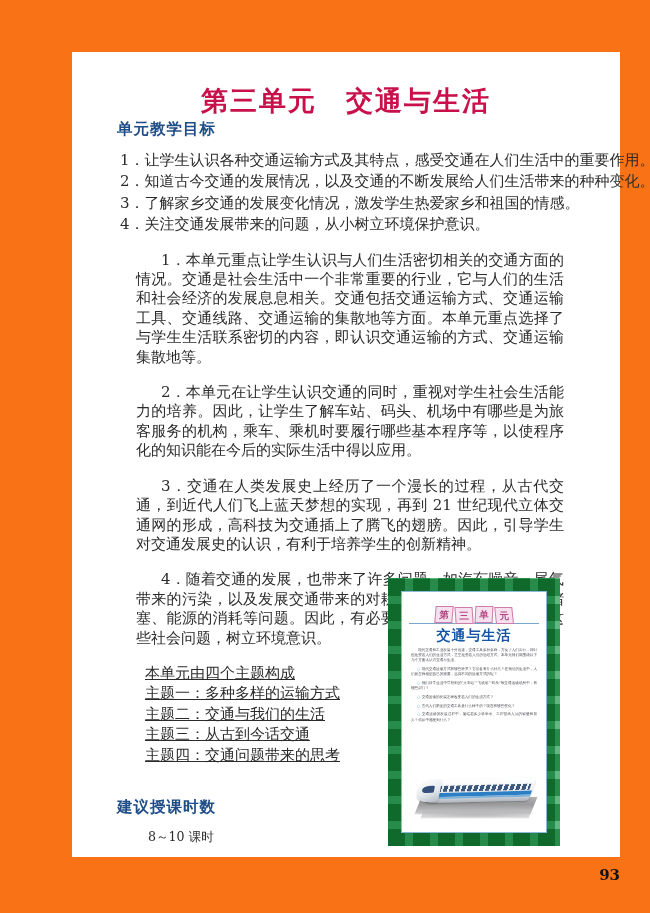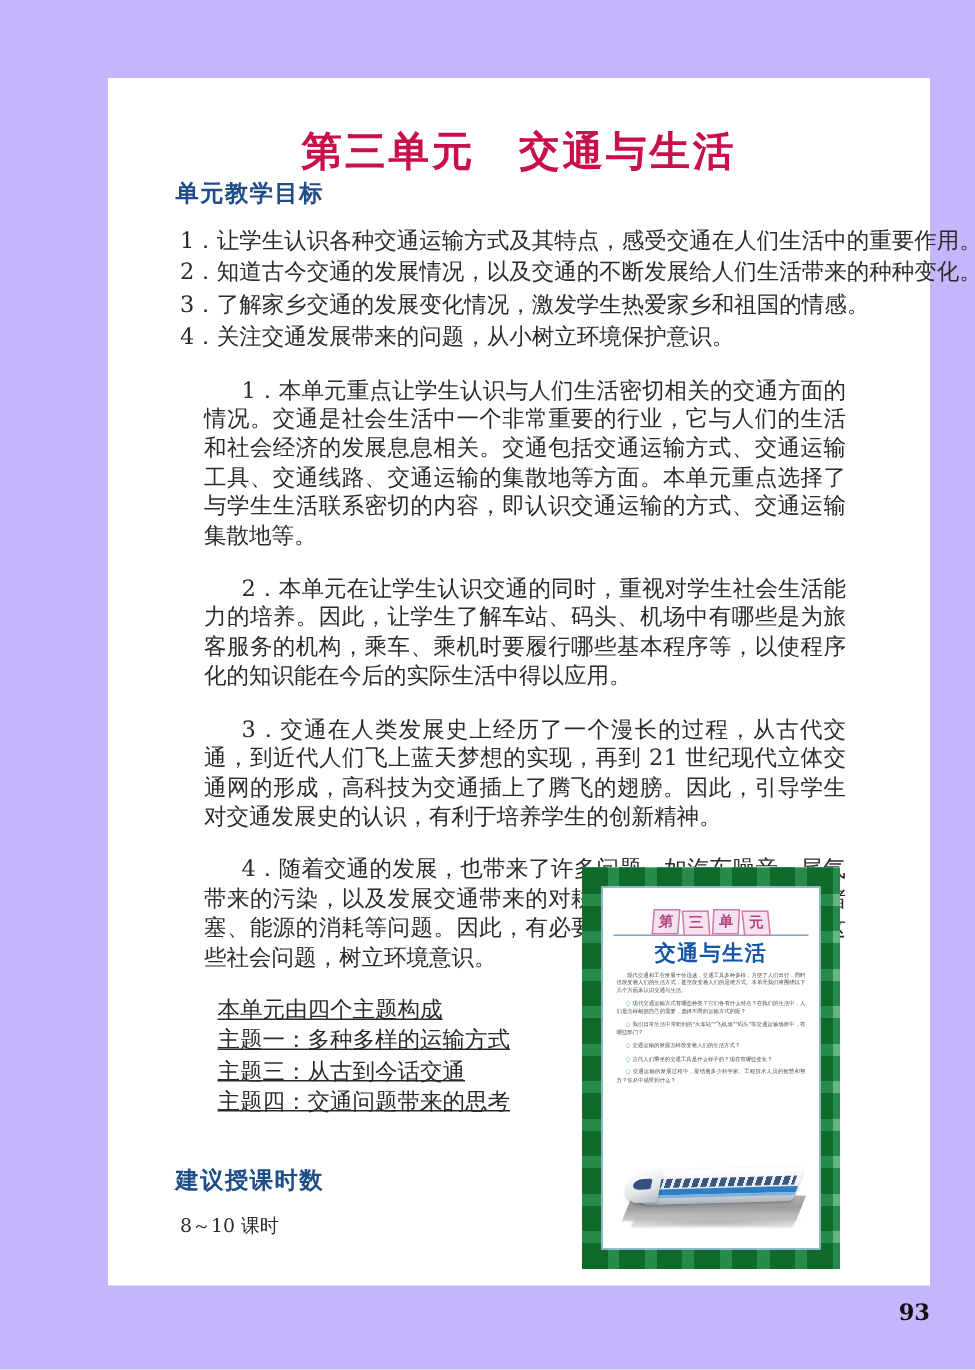--- a/index.html
+++ b/index.html
@@ -13,21 +13,21 @@
     background: #c3e4ef;
     font-family: "DejaVu Sans", "Liberation Sans", sans-serif;
     overflow: hidden;
     position: relative;
   }
   #page {
     position: absolute;
     left: 0; top: 0;
     width: 650px;
     height: 913px;
-    background: #c4b5fd;
+    background: #f97316;
   }
   #paper {
     position: absolute;
     left: 72px;
     top: 52px;
     width: 548px;
     height: 805px;
     background: #ffffff;
   }
 
@@ -88,21 +88,21 @@
     max-width: 300px;
   }
   .theme-list li {
     margin: 0 0 1px 0;
     text-indent: 25px;
     white-space: nowrap;
     text-decoration: underline;
   }
 
   .hours-value {
-    margin: 11px 0 0 48px;
+    margin: 11px 0 0 76px;
     color: #2b2b2b;
     font-size: 12.6px;
     font-family: "DejaVu Serif", "Liberation Serif", serif;
   }
 
   
   .page-num {
     position: absolute;
     right: 30px;
     top: 866px;
@@ -332,20 +332,21 @@
     </div>
 
     <div class="body-wrap design-block">
       <p class="para">1．本单元重点让学生认识与人们生活密切相关的交通方面的情况。交通是社会生活中一个非常重要的行业，它与人们的生活和社会经济的发展息息相关。交通包括交通运输方式、交通运输工具、交通线路、交通运输的集散地等方面。本单元重点选择了与学生生活联系密切的内容，即认识交通运输的方式、交通运输集散地等。</p>
       <p class="para">2．本单元在让学生认识交通的同时，重视对学生社会生活能力的培养。因此，让学生了解车站、码头、机场中有哪些是为旅客服务的机构，乘车、乘机时要履行哪些基本程序等，以使程序化的知识能在今后的实际生活中得以应用。</p>
       <p class="para">3．交通在人类发展史上经历了一个漫长的过程，从古代交通，到近代人们飞上蓝天梦想的实现，再到 21 世纪现代立体交通网的形成，高科技为交通插上了腾飞的翅膀。因此，引导学生对交通发展史的认识，有利于培养学生的创新精神。</p>
       <p class="para">4．随着交通的发展，也带来了许多问题，如汽车噪音、尾气带来的污染，以及发展交通带来的对耕地的占用和城市交通的堵塞、能源的消耗等问题。因此，有必要让学生从小认识和关注这些社会问题，树立环境意识。</p>
       <ul class="theme-list">
         <li>本单元由四个主题构成</li>
         <li>主题一：多种多样的运输方式</li>
+        <li>主题二：交通与我们的生活</li>
         <li>主题三：从古到今话交通</li>
         <li>主题四：交通问题带来的思考</li>
       </ul>
     </div>
 
     <h2 class="sec-head sec-hours">建议授课时数</h2>
     <div class="hours-value">8～10 课时</div>
 
   </div>
 

